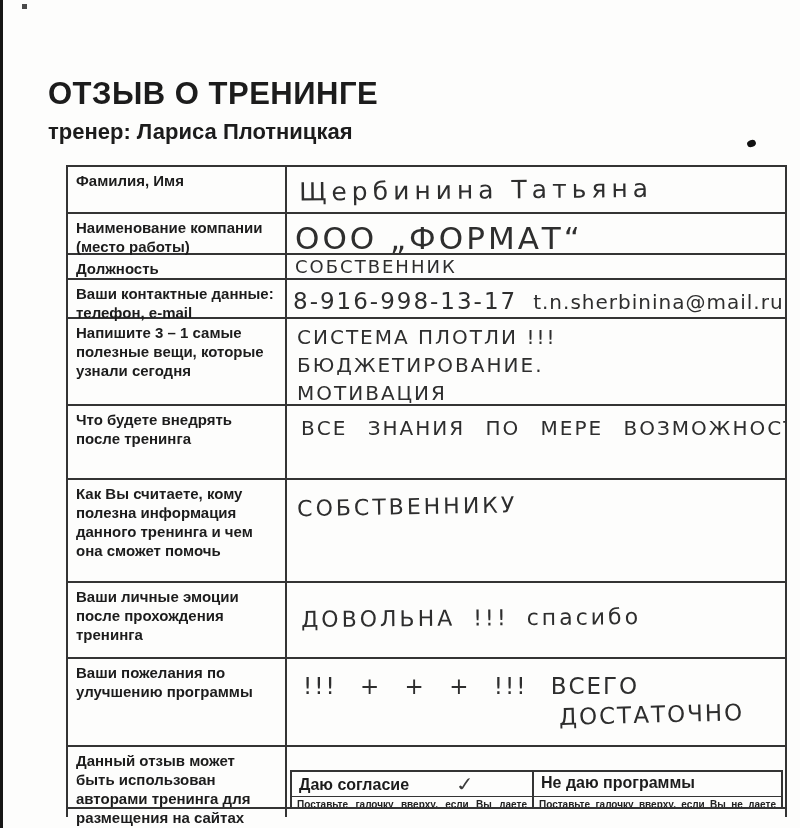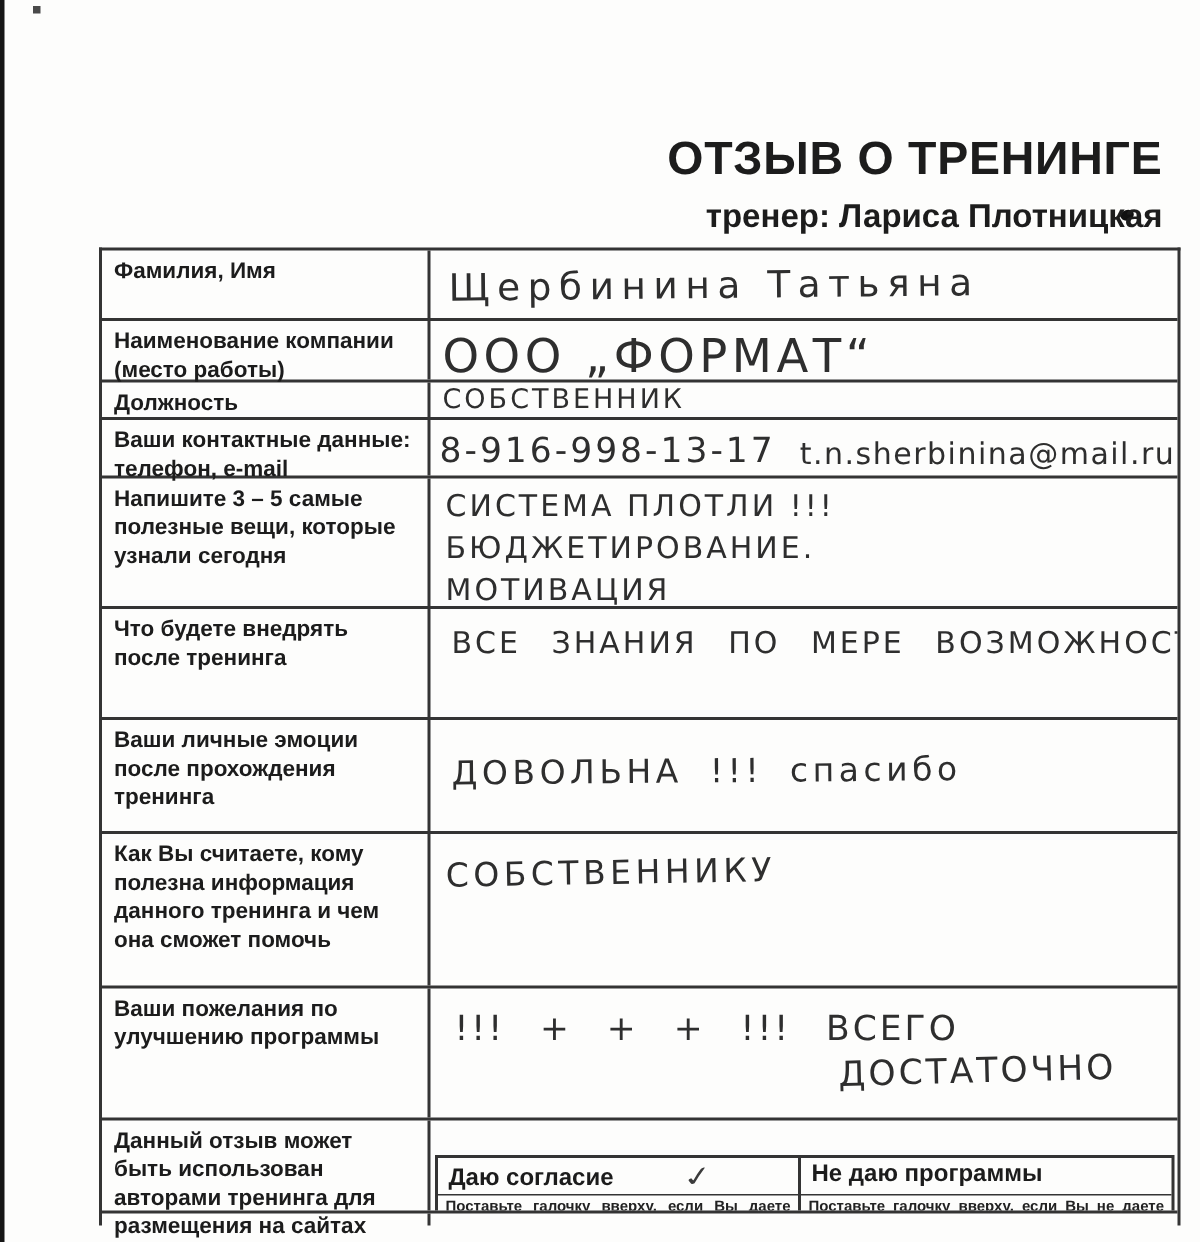--- a/index.html
+++ b/index.html
@@ -22,21 +22,21 @@
   }
   .speck{
     position:absolute;left:22px;top:4px;width:5px;height:5px;
     background:#4a4a4a;
   }
   .ink-dot{
     position:absolute;left:747px;top:140px;width:9px;height:7px;
     background:#111;border-radius:50%;transform:rotate(-20deg);
   }
   .header{
-    position:absolute;left:0;top:88px;width:775px;text-align:right;
+    position:absolute;left:0;top:76px;width:775px;text-align:left;padding-left:48px;
   }
   .title{
     font-size:31px;font-weight:bold;letter-spacing:.5px;
   }
   .subtitle{
     font-size:22px;font-weight:bold;margin-top:7px;
   }
   .tbl{
     position:absolute;left:66px;top:165px;width:721px;
     border:2px solid var(--line);
@@ -137,46 +137,46 @@
 
   <div class="row r4">
     <div class="lbl">Ваши контактные данные: телефон, e-mail</div>
     <div class="ans">
       <span class="hw phone">8-916-998-13-17</span>
       <span class="hw email">t.n.sherbinina@mail.ru</span>
     </div>
   </div>
 
   <div class="row r5">
-    <div class="lbl">Напишите 3 – 5 самые полезные вещи, которые узнали сегодня</div>
+    <div class="lbl">Напишите 3 – 1 самые полезные вещи, которые узнали сегодня</div>
     <div class="ans">
       <span class="hw">СИСТЕМА  ПЛОТЛИ !!!</span>
       <span class="hw">БЮДЖЕТИРОВАНИЕ.</span>
       <span class="hw">МОТИВАЦИЯ</span>
     </div>
   </div>
 
   <div class="row r6">
     <div class="lbl">Что будете внедрять после тренинга</div>
     <div class="ans">
       <span class="hw">ВСЕ ЗНАНИЯ ПО МЕРЕ ВОЗМОЖНОСТИ</span>
     </div>
   </div>
 
+  <div class="row r8">
+    <div class="lbl">Как Вы считаете, кому полезна информация данного тренинга и чем она сможет помочь</div>
+    <div class="ans">
+      <span class="hw">СОБСТВЕННИКУ</span>
+    </div>
+  </div>
+
   <div class="row r7">
     <div class="lbl">Ваши личные эмоции после прохождения тренинга</div>
     <div class="ans">
       <span class="hw">ДОВОЛЬНА !!! спасибо</span>
-    </div>
-  </div>
-
-  <div class="row r8">
-    <div class="lbl">Как Вы считаете, кому полезна информация данного тренинга и чем она сможет помочь</div>
-    <div class="ans">
-      <span class="hw">СОБСТВЕННИКУ</span>
     </div>
   </div>
 
   <div class="row r9">
     <div class="lbl">Ваши пожелания по улучшению программы</div>
     <div class="ans">
       <span class="hw line1">!!! + + + !!! ВСЕГО</span>
       <span class="hw line2">ДОСТАТОЧНО</span>
     </div>
   </div>

